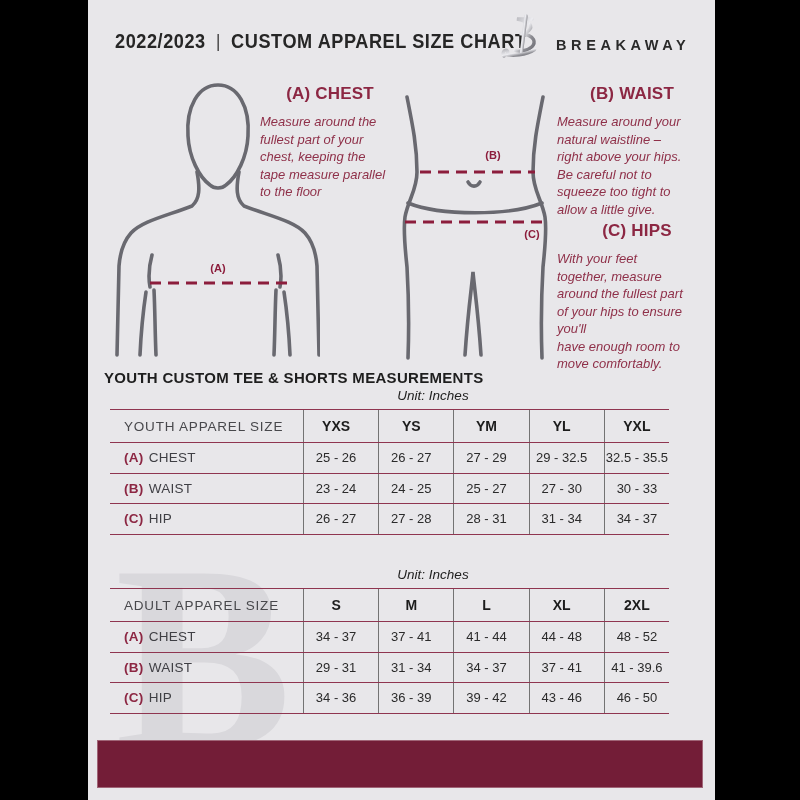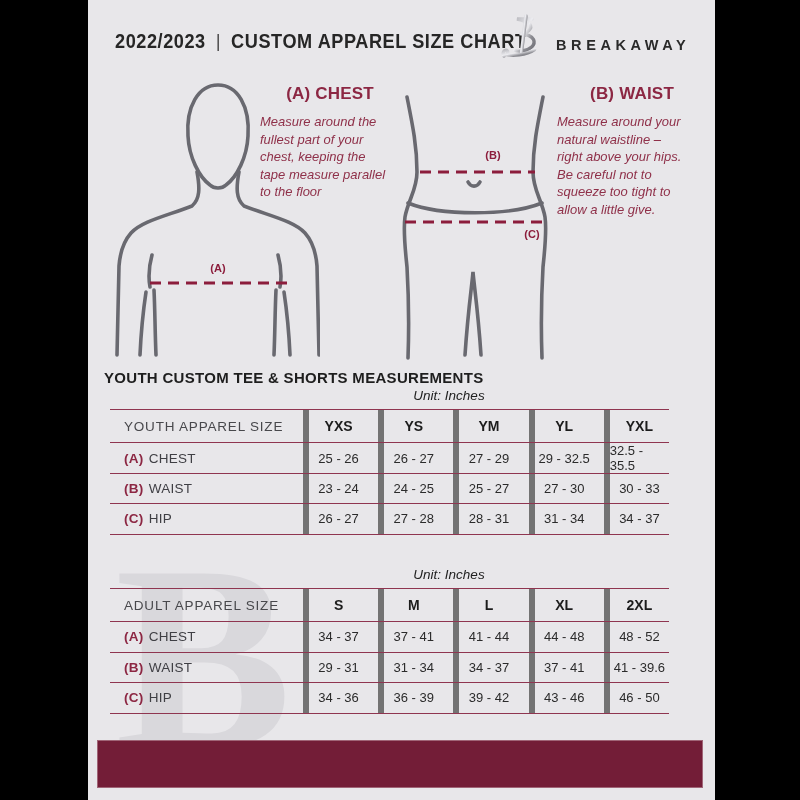--- a/index.html
+++ b/index.html
@@ -31,32 +31,32 @@
   #fig-lower{left:302px;top:95px;}
   .fig-label{position:absolute;font-size:11px;font-weight:bold;color:#8c1d3c;
              width:40px;text-align:center;}
   #lbl-a{left:110px;top:262px;}
   #lbl-b{left:385px;top:149px;}
   #lbl-c{left:424px;top:228px;}
 
   
   .sec-title{position:absolute;left:16px;width:627px;text-align:left;font-weight:bold;
              font-size:15px;letter-spacing:.3px;color:#1e1e1e;}
-  .sec-unit{position:absolute;left:16px;width:690px;text-align:center;font-style:italic;
+  .sec-unit{position:absolute;left:0;width:690px;text-align:center;font-style:italic;
             font-size:13.5px;color:#222;}
 
   
   .size-table{position:absolute;left:22px;width:559px;border-top:1.5px solid #8f3550;z-index:2;}
   .t-row{display:grid;grid-template-columns:183px repeat(5,1fr);height:29.5px;
          border-bottom:1px solid #8f3550;align-items:center;}
   .t-row.t-head{height:32px;border-bottom:1.5px solid #8f3550;}
   .t-row.t-last{border-bottom:1.5px solid #8f3550;}
   .cell{height:100%;display:flex;align-items:center;justify-content:center;
         font-size:13px;color:#2b2b2b;}
-  .cell.dcell{border-left:6px solid #737373;margin-left:10px;}
+  .cell.dcell{border-left:1px solid #737373;margin-left:10px;}
   .label-cell{justify-content:flex-start;padding-left:14px;}
   .col-hdr-label{font-size:13.5px;letter-spacing:.8px;color:#48484c;}
   .size-hdr{font-weight:bold;font-size:14px;color:#1c1c1c;}
   .row-label{font-size:13.5px;color:#3f3f44;letter-spacing:.3px;}
   .pfx{font-weight:bold;color:#8c2743;margin-right:5px;}
 
   
   .watermark{position:absolute;left:27px;top:525px;font-family:"Liberation Serif",serif;
              font-weight:bold;font-size:265px;line-height:1;color:#d9d8dc;z-index:1;
              user-select:none;}
@@ -135,20 +135,30 @@
     </div>
     <div class="ins" id="ins-waist">
       <h3>(B) WAIST</h3>
       <p>Measure around your
 natural waistline –
 right above your hips.
 Be careful not to
 squeeze too tight to
 allow a little give.</p>
     </div>
+    <div class="ins" id="ins-hips">
+      <h3>(C) HIPS</h3>
+      <p>With your feet
+together, measure
+around the fullest part
+of your hips to ensure
+you'll
+have enough room to
+move comfortably.</p>
+    </div>
 
     <div class="sec-title" style="top:369px">YOUTH CUSTOM TEE &amp; SHORTS MEASUREMENTS</div>
     <div class="sec-unit" style="top:388px">Unit: Inches</div>
 
     <div class="size-table" style="top:409px">
       <div class="t-row t-head">
         <div class="cell label-cell col-hdr-label">YOUTH APPAREL SIZE</div>
         <div class="cell dcell size-hdr">YXS</div>
         <div class="cell dcell size-hdr">YS</div>
         <div class="cell dcell size-hdr">YM</div>

